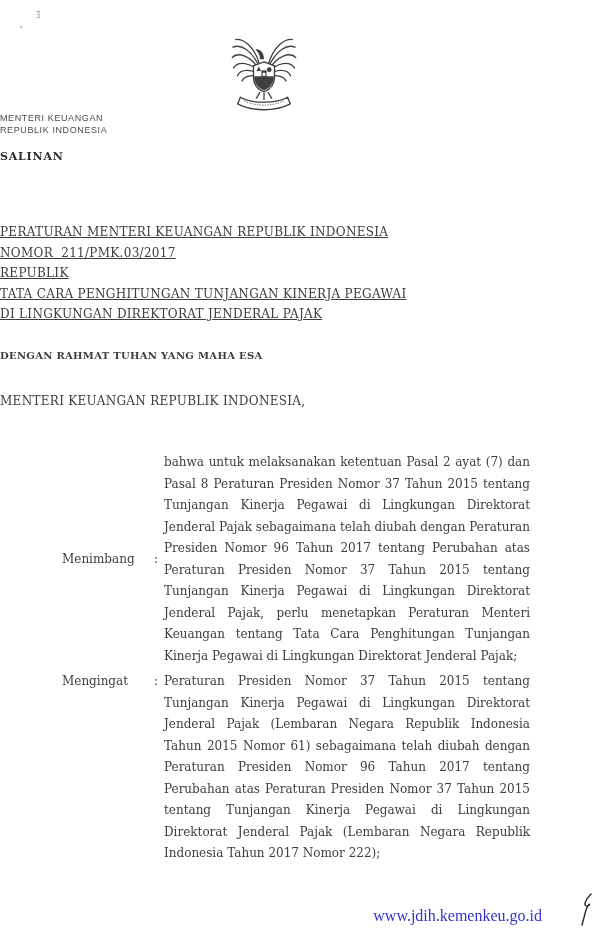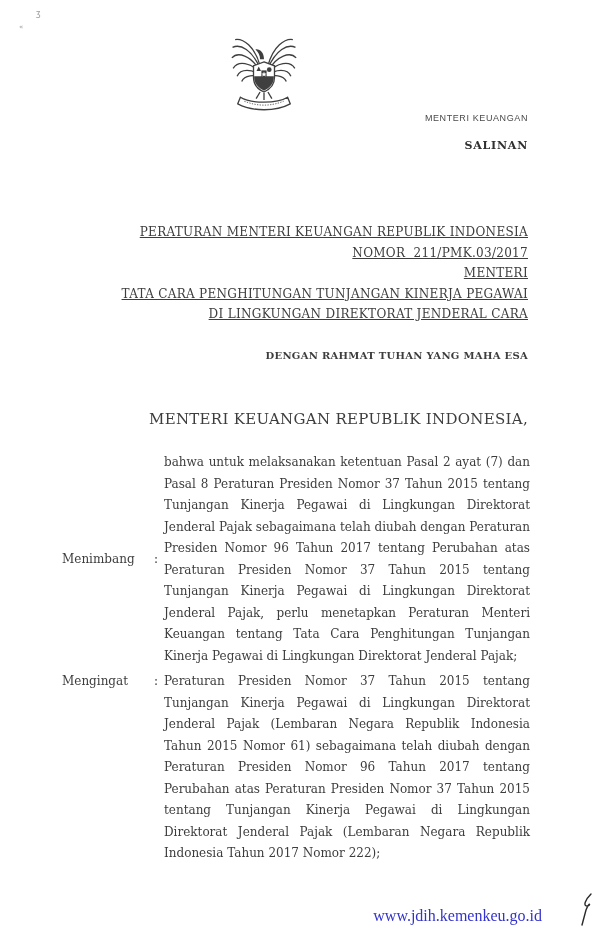--- a/index.html
+++ b/index.html
@@ -1,31 +1,31 @@
 <!DOCTYPE html>
 <html><head>
 <meta charset="utf-8">
 <style>
   html,body{margin:0;padding:0;background:#e8e8e8;}
   .page{
     position:relative;width:612px;height:936px;margin:0 auto;
     background:#ffffff;color:#3d3d3d;overflow:hidden;
     font-family:"DejaVu Serif",serif;
   }
-  .centered{position:absolute;left:0;width:528px;text-align:right;}
+  .centered{position:absolute;left:0;width:528px;text-align:left;}
   
   .letterhead{top:33px;}
   .emblem-wrap{width:66px;height:80px;margin:0 auto;}
   .lh-line{font-family:"Liberation Sans",sans-serif;font-size:9px;letter-spacing:0.6px;line-height:11.5px;color:#4a4a4a;}
   .lh-stamp{font-size:11px;font-weight:bold;letter-spacing:0.8px;margin-top:14px;color:#2f2f2f;}
   
   .title-block{top:222px;font-size:12px;line-height:20.5px;letter-spacing:0.3px;text-decoration:underline;}
   .title-line{white-space:pre-wrap;}
   .invocation{top:350px;font-size:10px;letter-spacing:0.3px;font-weight:bold;}
-  .issuer{top:410px;font-size:15px;letter-spacing:0.3px;}
+  .issuer{top:394px;font-size:12px;letter-spacing:0.3px;}
   
   .clause{position:absolute;left:62px;width:470px;display:flex;font-size:12px;line-height:21.5px;}
   .clause-label{width:86px;flex:0 0 86px;}
   .clause-sep{width:16px;flex:0 0 16px;text-align:center;}
   .clause-body{width:366px;flex:0 0 366px;text-align:justify;}
   .clause-menimbang{top:452px;align-items:center;}
   .clause-mengingat{top:671px;}
   
   .footer-link{
     position:absolute;right:70px;bottom:11px;
@@ -72,29 +72,30 @@
         <g stroke="#3f3f3f" stroke-width="2" fill="none">
           <path d="M44 90 L38 100"></path>
             <path d="M50 91 L50 102"></path>
             <path d="M56 90 L62 100"></path>
         </g>
         <path d="M14 98 C30 108 70 108 86 98 L90 108 C68 120 32 120 10 108 Z" fill="#ffffff" stroke="#3f3f3f" stroke-width="2"></path>
         <path d="M20 104 C40 112 60 112 80 104" stroke="#3f3f3f" stroke-width="1.2" stroke-dasharray="2 2" fill="none"></path>
       </svg>
     </div>
     <div class="lh-line">MENTERI KEUANGAN</div>
+    <div class="lh-line">REPUBLIK INDONESIA</div>
     <div class="lh-stamp">SALINAN</div>
   </div>
 
   <div class="centered title-block">
     <div class="title-line">PERATURAN MENTERI KEUANGAN REPUBLIK INDONESIA</div>
     <div class="title-line">NOMOR  211/PMK.03/2017</div>
-    <div class="title-line">MENTERI</div>
+    <div class="title-line">REPUBLIK</div>
     <div class="title-line">TATA CARA PENGHITUNGAN TUNJANGAN KINERJA PEGAWAI</div>
-    <div class="title-line">DI LINGKUNGAN DIREKTORAT JENDERAL CARA</div>
+    <div class="title-line">DI LINGKUNGAN DIREKTORAT JENDERAL PAJAK</div>
   </div>
 
   <div class="centered invocation">DENGAN RAHMAT TUHAN YANG MAHA ESA</div>
   <div class="centered issuer">MENTERI KEUANGAN REPUBLIK INDONESIA,</div>
 
   <div class="clause clause-menimbang">
     <div class="clause-label">Menimbang</div>
     <div class="clause-sep">:</div>
     <div class="clause-body">bahwa untuk melaksanakan ketentuan Pasal 2 ayat (7) dan Pasal 8 Peraturan Presiden Nomor 37 Tahun 2015 tentang Tunjangan Kinerja Pegawai di Lingkungan Direktorat Jenderal Pajak sebagaimana telah diubah dengan Peraturan Presiden Nomor 96 Tahun 2017 tentang Perubahan atas Peraturan Presiden Nomor 37 Tahun 2015 tentang Tunjangan Kinerja Pegawai di Lingkungan Direktorat Jenderal Pajak, perlu menetapkan Peraturan Menteri Keuangan tentang Tata Cara Penghitungan Tunjangan Kinerja Pegawai di Lingkungan Direktorat Jenderal Pajak;</div>
   </div>

